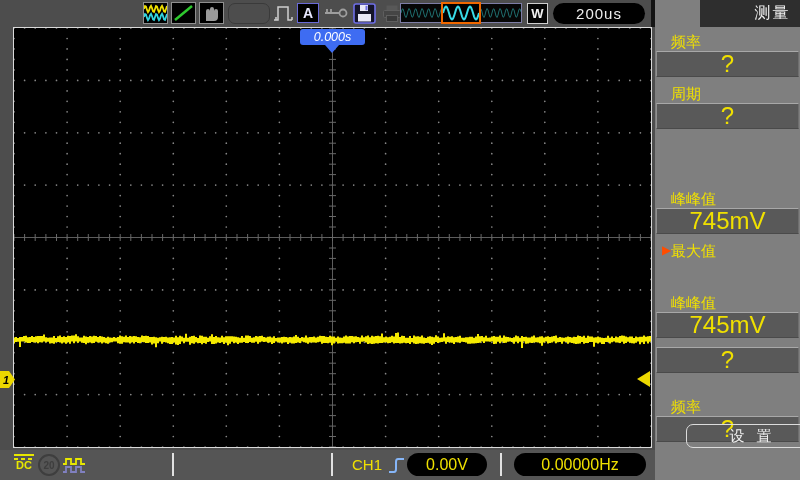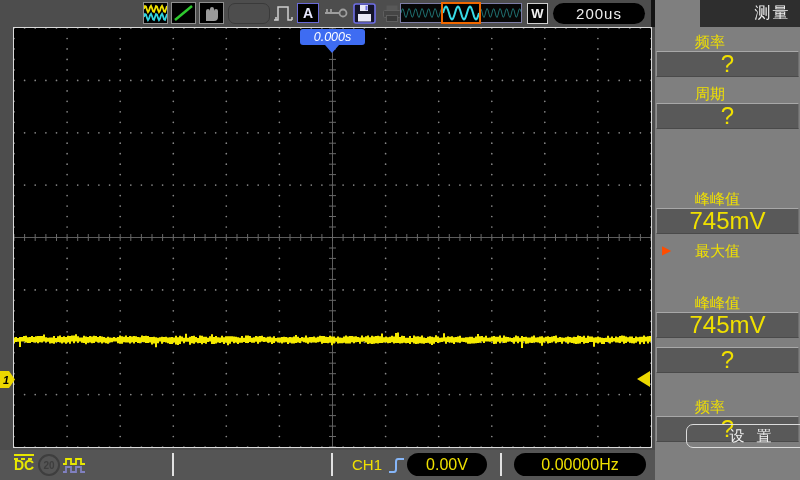--- a/index.html
+++ b/index.html
@@ -25,32 +25,32 @@
   #grid{position:absolute;left:0;top:0;}
   #ch1-flag{position:absolute;left:0;top:344px;width:15px;height:17px;background:#ecd800;
     clip-path:polygon(0 0,60% 0,100% 50%,60% 100%,0 100%);color:#000;font-size:11px;font-weight:bold;
     display:flex;align-items:center;justify-content:flex-start;padding-left:3px;box-sizing:border-box;z-index:4;}
   #trig-level-arrow{position:absolute;right:1px;top:343px;width:13px;height:16px;background:#ecd800;
     clip-path:polygon(100% 0,100% 100%,0 50%);z-index:4;}
   
   #bottombar{position:absolute;left:0;top:450px;width:655px;height:30px;background:#555;}
   .pill{position:absolute;top:3px;height:23px;background:#000;border-radius:12px;color:#efe000;font-size:16px;display:flex;align-items:center;justify-content:center;}
   .bb-sep{position:absolute;top:3px;width:2px;height:23px;background:#e2e2e2;}
-  #dc-icon{position:absolute;left:13px;top:4px;width:22px;color:#e8e800;font-size:14px;font-weight:bold;text-align:center;line-height:9px;}
+  #dc-icon{position:absolute;left:13px;top:4px;width:22px;color:#e8e800;font-size:11px;font-weight:bold;text-align:center;line-height:9px;}
   #dc-line{height:2px;background:#e8e800;margin:0 1px;}
   #dc-dash{height:2px;margin:2px 1px 1px 1px;background:repeating-linear-gradient(90deg,#e8e800 0 4px,transparent 4px 7px);}
   #bw20{position:absolute;left:38px;top:4px;width:18px;height:18px;border:2px solid #3e3e3e;border-radius:50%;color:#3e3e3e;font-size:10px;font-weight:bold;display:flex;align-items:center;justify-content:center;}
   #ch1-label{position:absolute;left:352px;top:6px;color:#f0e000;font-size:15px;}
   
   #sidebar{position:absolute;left:655px;top:0;width:145px;height:480px;background:#7f7f7f;}
   #sb-header{position:absolute;left:0;top:0;width:145px;height:27px;background:#2e2e2e;display:flex;align-items:center;justify-content:center;margin-left:45px;}
   #sb-title{color:#f2f2f2;font-size:16px;letter-spacing:2px;}
   #close-btn{position:absolute;right:3px;top:3px;width:22px;height:21px;background:#cc3300;border:1px solid #ff9060;box-sizing:border-box;color:#fff;font-size:14px;font-weight:bold;display:flex;align-items:center;justify-content:center;}
   .m-entry{position:absolute;left:0;width:145px;}
-  .m-label{position:relative;height:17px;color:#f0e000;font-size:15px;padding-left:40px;line-height:17px;}
+  .m-label{position:relative;height:17px;color:#f0e000;font-size:15px;padding-left:16px;line-height:17px;}
   .m-arrow{position:absolute;left:7px;top:1px;color:#ff4d00;font-size:12px;line-height:15px;}
   .m-value{margin:1px 1px 0 1px;height:26px;background:#595959;border-top:1px solid #a8a8a8;border-left:1px solid #909090;border-right:1px solid #6e6e6e;border-bottom:1px solid #4a4a4a;box-sizing:border-box;color:#f0e000;font-size:24px;display:flex;align-items:center;justify-content:center;line-height:24px;}
   #settings-btn{position:absolute;left:8px;top:424px;width:129px;height:24px;border:1px solid #dcdcdc;border-radius:7px;box-sizing:border-box;color:#f0f0f0;font-size:15px;display:flex;align-items:center;justify-content:center;letter-spacing:12px;text-indent:12px;margin-left:23px;}
 </style>
 </head>
 <body>
 
 <div id="stage">
 
   <div id="topbar">

